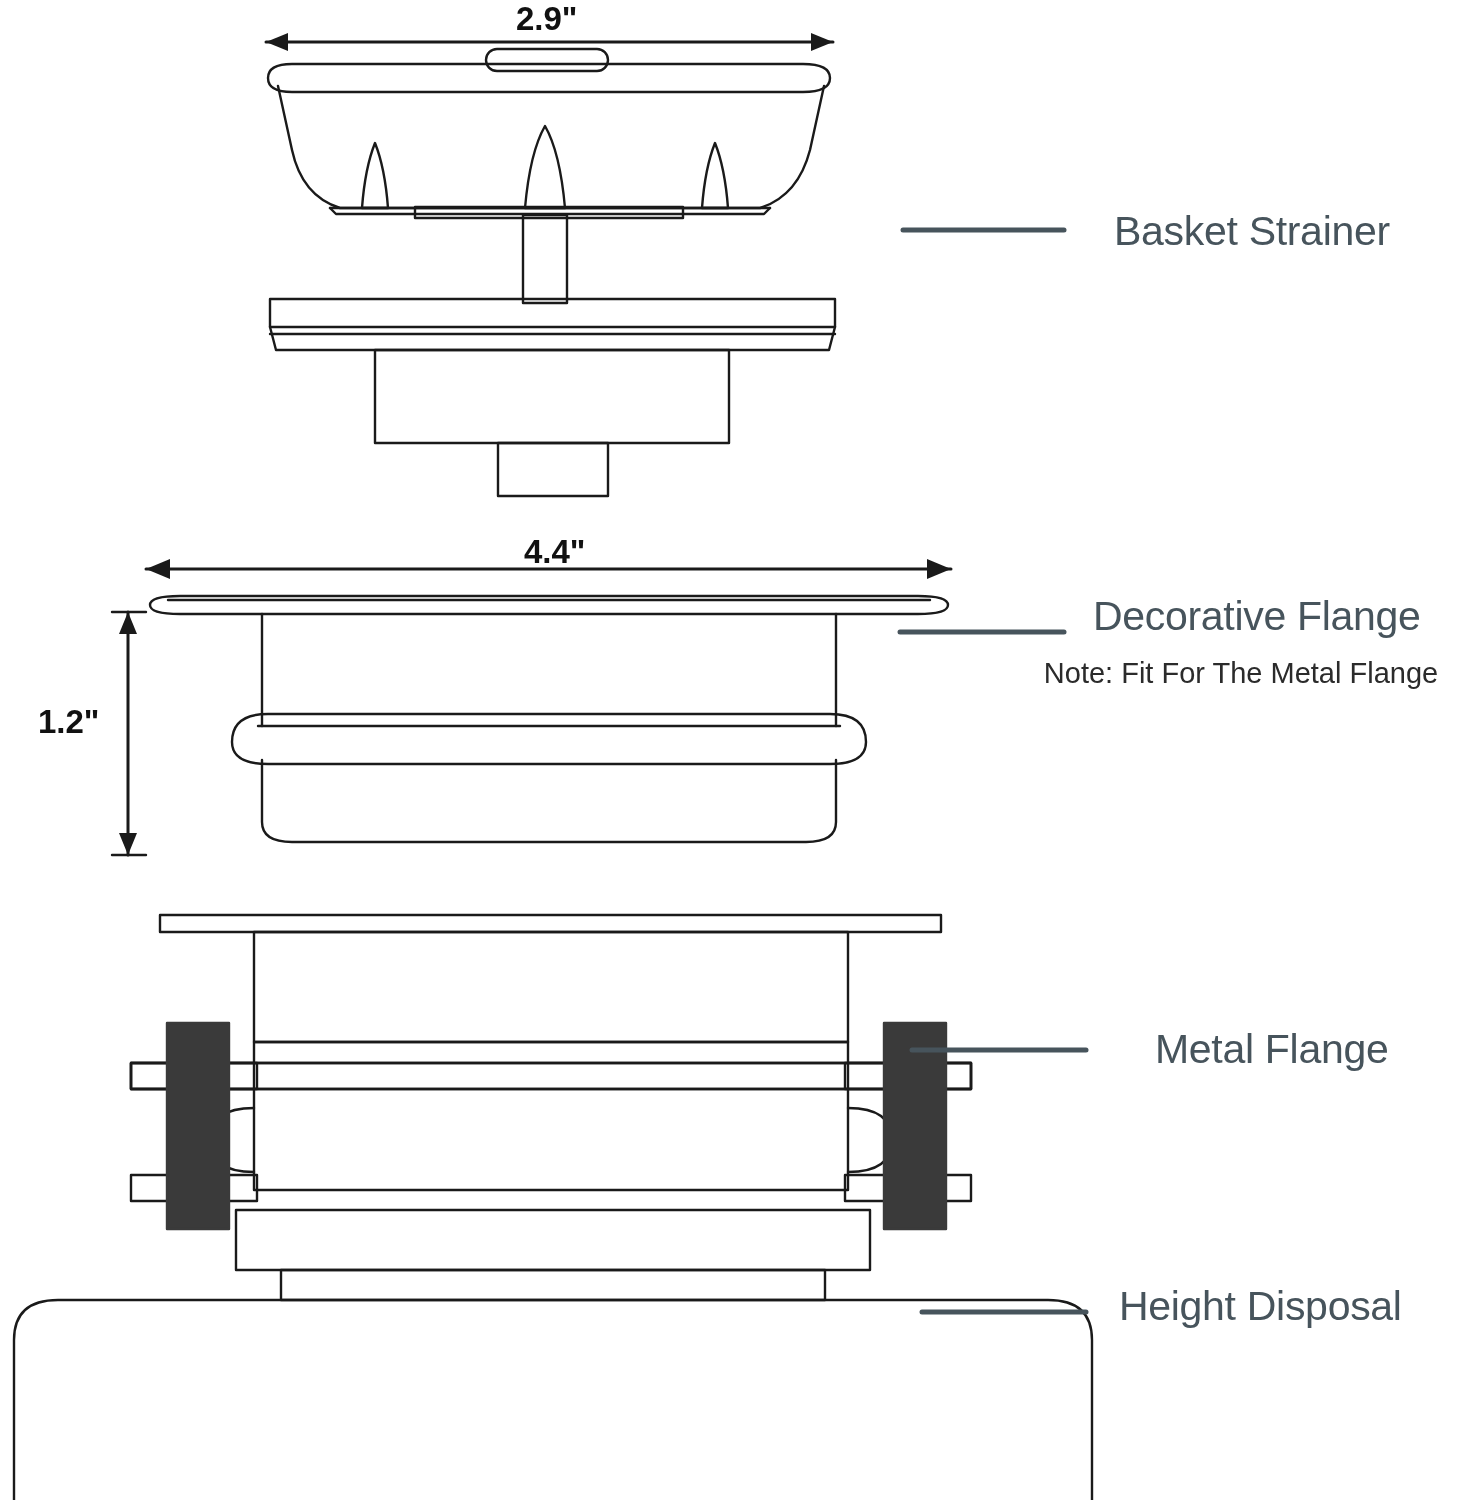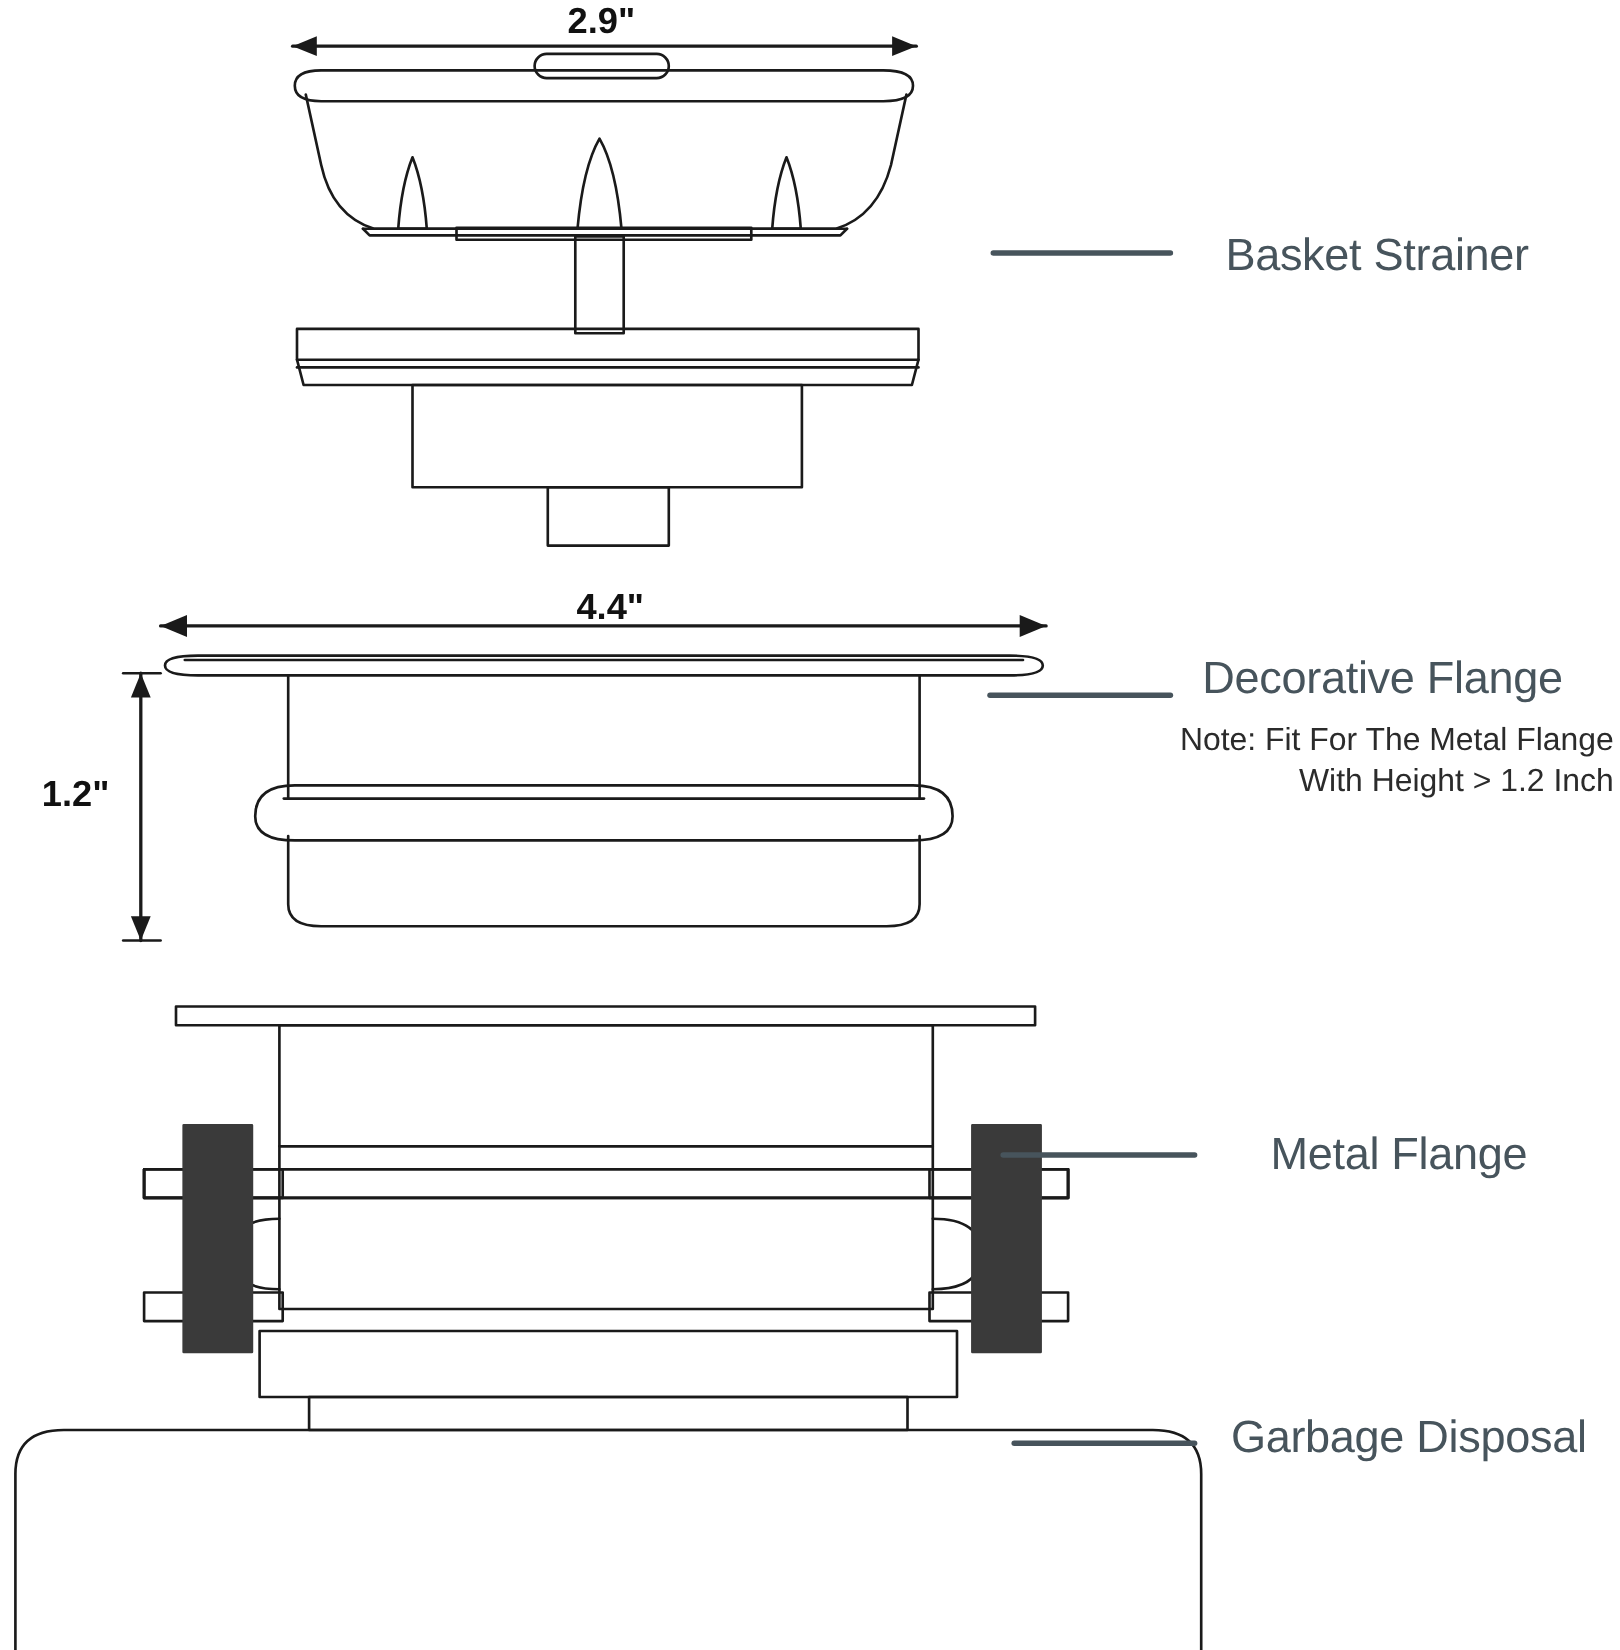--- a/index.html
+++ b/index.html
@@ -30,24 +30,24 @@
     color: #47545c;
     font-family: "Liberation Sans", sans-serif;
     white-space: nowrap;
   }
   .label-basket   { left: 1114px; top: 208px; font-size: 41px; letter-spacing: -0.3px; }
   .label-flange   { left: 1093px; top: 593px; font-size: 41px; letter-spacing: -0.3px; }
   .label-metal    { left: 1155px; top: 1026px; font-size: 41px; letter-spacing: -0.3px; }
   .label-garbage  { left: 1119px; top: 1283px; font-size: 41px; letter-spacing: -0.3px; }
   .note {
     position: absolute;
-    left: 1063px;
+    left: 1039px;
     top: 655px;
     width: 404px;
-    text-align: right;
+    text-align: center;
     font-size: 29px;
     line-height: 1.28;
     color: #2b2b2b;
     font-weight: normal;
     font-family: "Liberation Sans", sans-serif;
   }
   .dim {
     position: absolute;
     font-weight: bold;
     color: #111111;
@@ -180,20 +180,19 @@
     </g>
   </svg>
 
   <div class="dim dim-29">2.9"</div>
   <div class="dim dim-44">4.4"</div>
   <div class="dim dim-12">1.2"</div>
 
   <div class="label label-basket">Basket Strainer</div>
   <div class="label label-metal">Metal Flange</div>
   <div class="label label-flange">Decorative Flange</div>
-  <div class="label label-garbage">Garbage Disposal</div>
+  <div class="label label-garbage">Height Disposal</div>
 
   <div class="note">
     <div>Note: Fit For The Metal Flange</div>
-    <div>With Height &gt; 1.2 Inch</div>
   </div>
 
 </div>
 
 </body></html>

